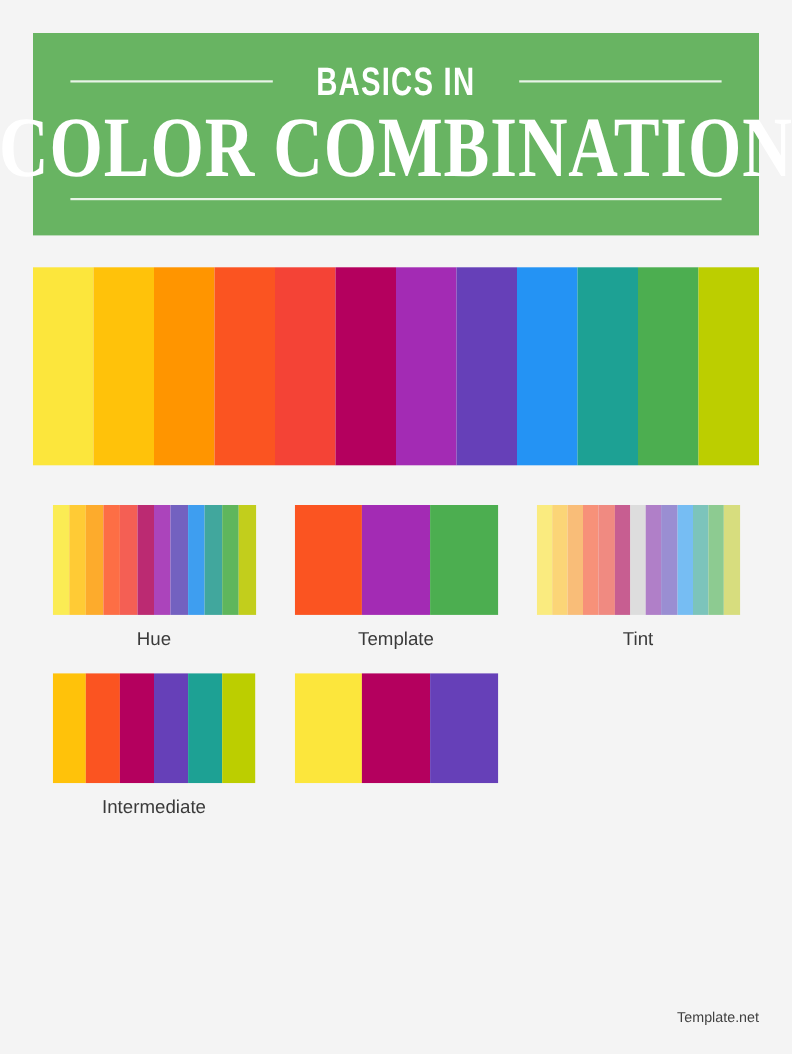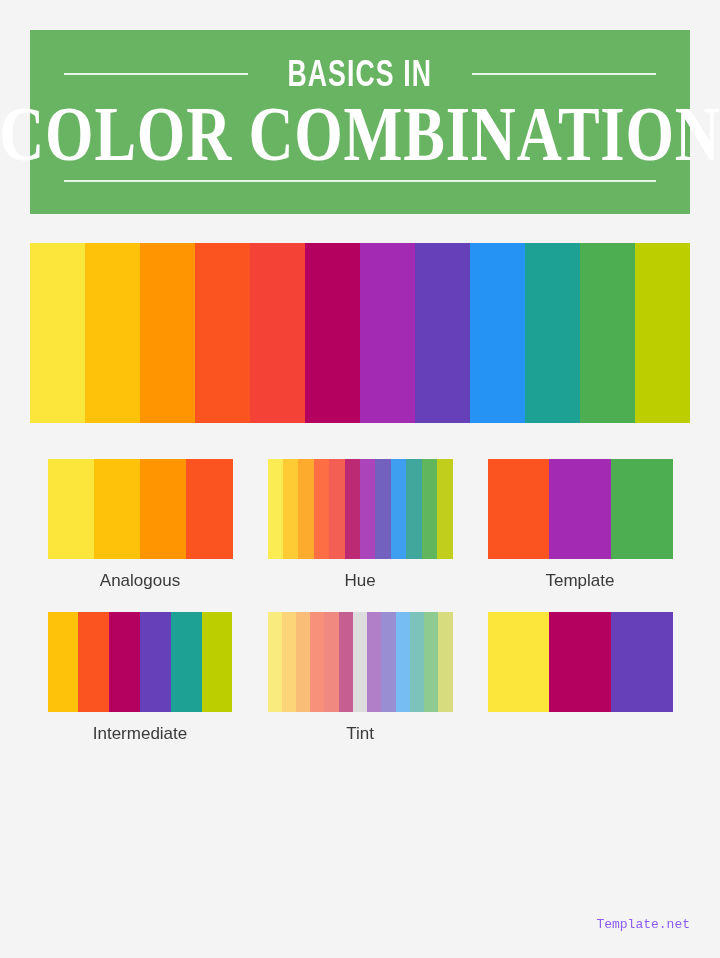--- a/index.html
+++ b/index.html
@@ -115,22 +115,21 @@
     line-height: 1.1;
     white-space: nowrap;
   }
 
   
   .footer {
     position: absolute;
     right: 30px;
     bottom: 26px;
     font-size: 13px;
-    color: #8b5cf6;
-    font-family: Liberation Mono, monospace;
+    color: #404040;
   }
 </style>
 </head>
 <body>
 
 <div class="poster">
 
   <div class="header">
     <div class="kicker-row">
       <div class="kicker-rule"></div>
@@ -154,29 +153,20 @@
       <div class="band" style="background: rgb(102, 64, 184);"></div>
       <div class="band" style="background: rgb(36, 147, 244);"></div>
       <div class="band" style="background: rgb(29, 161, 148);"></div>
       <div class="band" style="background: rgb(76, 174, 80);"></div>
       <div class="band" style="background: rgb(188, 206, 0);"></div>
     </div>
 
   <div class="grid">
       <div class="cell">
         <div class="swatch">
-          <div class="band" style="background: rgb(252, 230, 60);"></div>
-          <div class="band" style="background: rgb(255, 194, 10);"></div>
-          <div class="band" style="background: rgb(255, 149, 0);"></div>
-          <div class="band" style="background: rgb(251, 84, 33);"></div>
-        </div>
-        <div class="caption">Analogous</div>
-      </div>
-      <div class="cell">
-        <div class="swatch">
           <div class="band" style="background: rgb(251, 236, 84);"></div>
           <div class="band" style="background: rgb(255, 203, 53);"></div>
           <div class="band" style="background: rgb(253, 171, 44);"></div>
           <div class="band" style="background: rgb(253, 110, 69);"></div>
           <div class="band" style="background: rgb(244, 95, 84);"></div>
           <div class="band" style="background: rgb(187, 42, 114);"></div>
           <div class="band" style="background: rgb(171, 68, 187);"></div>
           <div class="band" style="background: rgb(115, 97, 192);"></div>
           <div class="band" style="background: rgb(62, 158, 240);"></div>
           <div class="band" style="background: rgb(65, 167, 157);"></div>
@@ -185,31 +175,20 @@
         </div>
         <div class="caption">Hue</div>
       </div>
       <div class="cell">
         <div class="swatch">
           <div class="band" style="background: rgb(251, 84, 33);"></div>
           <div class="band" style="background: rgb(163, 43, 180);"></div>
           <div class="band" style="background: rgb(76, 174, 80);"></div>
         </div>
         <div class="caption">Template</div>
-      </div>
-      <div class="cell">
-        <div class="swatch">
-          <div class="band" style="background: rgb(255, 194, 10);"></div>
-          <div class="band" style="background: rgb(251, 84, 33);"></div>
-          <div class="band" style="background: rgb(180, 0, 94);"></div>
-          <div class="band" style="background: rgb(102, 64, 184);"></div>
-          <div class="band" style="background: rgb(29, 161, 148);"></div>
-          <div class="band" style="background: rgb(188, 206, 0);"></div>
-        </div>
-        <div class="caption">Intermediate</div>
       </div>
       <div class="cell">
         <div class="swatch">
           <div class="band" style="background: rgb(250, 235, 127);"></div>
           <div class="band" style="background: rgb(251, 213, 119);"></div>
           <div class="band" style="background: rgb(249, 189, 120);"></div>
           <div class="band" style="background: rgb(247, 145, 121);"></div>
           <div class="band" style="background: rgb(240, 138, 129);"></div>
           <div class="band" style="background: rgb(199, 94, 145);"></div>
           <div class="band" style="background: rgb(221, 221, 221);"></div>
@@ -217,20 +196,31 @@
           <div class="band" style="background: rgb(154, 142, 210);"></div>
           <div class="band" style="background: rgb(118, 189, 243);"></div>
           <div class="band" style="background: rgb(124, 196, 187);"></div>
           <div class="band" style="background: rgb(141, 203, 145);"></div>
           <div class="band" style="background: rgb(215, 221, 126);"></div>
         </div>
         <div class="caption">Tint</div>
       </div>
       <div class="cell">
         <div class="swatch">
+          <div class="band" style="background: rgb(255, 194, 10);"></div>
+          <div class="band" style="background: rgb(251, 84, 33);"></div>
+          <div class="band" style="background: rgb(180, 0, 94);"></div>
+          <div class="band" style="background: rgb(102, 64, 184);"></div>
+          <div class="band" style="background: rgb(29, 161, 148);"></div>
+          <div class="band" style="background: rgb(188, 206, 0);"></div>
+        </div>
+        <div class="caption">Intermediate</div>
+      </div>
+      <div class="cell">
+        <div class="swatch">
           <div class="band" style="background: rgb(252, 230, 60);"></div>
           <div class="band" style="background: rgb(180, 0, 94);"></div>
           <div class="band" style="background: rgb(102, 64, 184);"></div>
         </div>
       </div>
     </div>
 
   <div class="footer">Template.net</div>
 
 </div>

